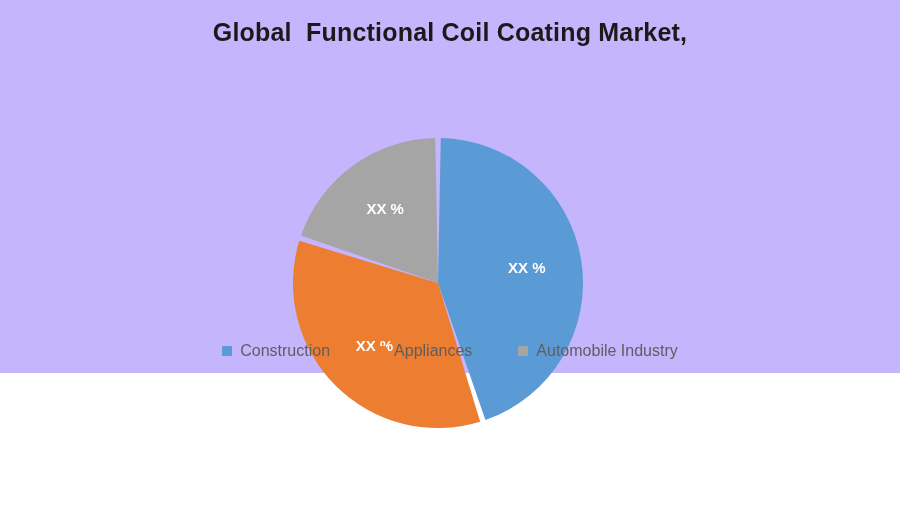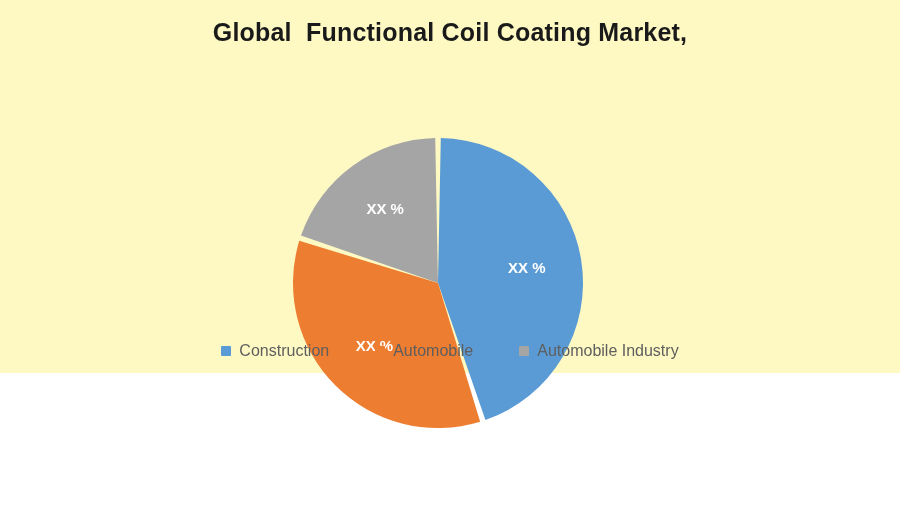--- a/index.html
+++ b/index.html
@@ -10,21 +10,21 @@
     width: 900px;
     height: 525px;
     background: #ffffff;
     font-family: "Liberation Sans", sans-serif;
     overflow: hidden;
   }
   .chart-card {
     position: relative;
     width: 900px;
     height: 373px;
-    background: #fef9c3;
+    background: #c4b5fd;
     box-sizing: border-box;
   }
   .chart-title {
     position: absolute;
     top: 16px;
     left: 0;
     width: 900px;
     text-align: center;
     font-size: 25px;
     font-weight: bold;
@@ -108,21 +108,21 @@
     </svg>
   </div>
 
   <div class="legend">
     <div class="legend-item">
       <span class="legend-swatch" id="legend-swatch-0" style="background: rgb(91, 155, 213);"></span>
       <span class="legend-label">Construction</span>
     </div>
     <div class="legend-item">
       <span class="legend-swatch" id="legend-swatch-1" style="background: rgb(237, 125, 49);"></span>
-      <span class="legend-label">Automobile</span>
+      <span class="legend-label">Appliances</span>
     </div>
     <div class="legend-item">
       <span class="legend-swatch" id="legend-swatch-2" style="background: rgb(165, 165, 165);"></span>
       <span class="legend-label">Automobile Industry</span>
     </div>
   </div>
 
 </div>
 
 </body></html>

